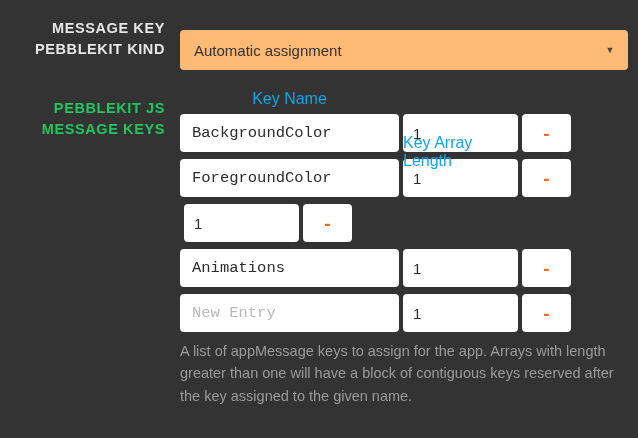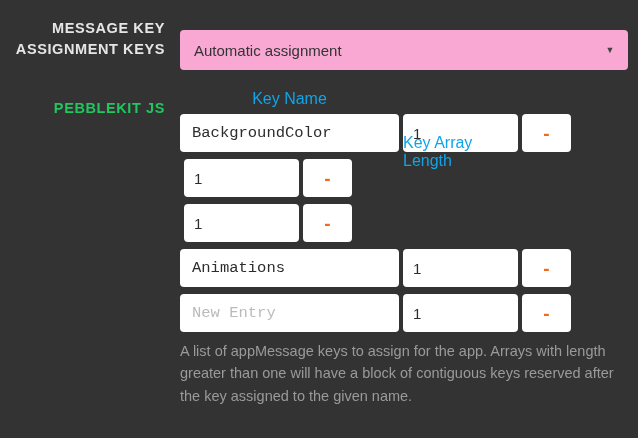--- a/index.html
+++ b/index.html
@@ -40,21 +40,21 @@
     letter-spacing: 0.6px;
     color: #e6e6e6;
     line-height: 1.45;
   }
   .select-wrap {
     position: absolute;
     left: 180px;
     top: 12px;
     width: 448px;
     height: 40px;
-    background: #f9a8d4;
+    background: #fdba74;
     border-radius: 4px;
     display: flex;
     align-items: center;
   }
   .select-value {
     flex: 1;
     padding-left: 14px;
     font-size: 15px;
     color: #333333;
     font-family: "Liberation Sans", sans-serif;
@@ -167,46 +167,48 @@
   }
 </style>
 </head>
 <body>
 
 <div class="page">
 
   <div class="row-assign">
     <div class="label-assign">
       <div>MESSAGE KEY</div>
-      <div>ASSIGNMENT KEYS</div>
+      <div>PEBBLEKIT KIND</div>
     </div>
     <div class="select-wrap">
       <div class="select-value">Automatic assignment</div>
       <div class="select-arrow">▼</div>
     </div>
   </div>
 
   <div class="label-keys">
     <div>PEBBLEKIT JS</div>
+    <div>MESSAGE KEYS</div>
   </div>
 
   <div class="keys-area">
 
     <div class="col-headers">
       <div class="col-head name">Key Name</div>
       <div class="col-head len">Key Array Length</div>
     </div>
 
     <div class="key-row">
       <input class="key-name-input" type="text" value="BackgroundColor" style="">
       <input class="key-len-input" type="text" value="1" style="">
       <button class="key-remove-btn">-</button>
     </div>
 
     <div class="key-row">
+      <input class="key-name-input" type="text" value="ForegroundColor" style="">
       <input class="key-len-input" type="text" value="1" style="">
       <button class="key-remove-btn">-</button>
     </div>
 
     <div class="key-row">
       <input class="key-len-input" type="text" value="1" style="">
       <button class="key-remove-btn">-</button>
     </div>
 
     <div class="key-row">

